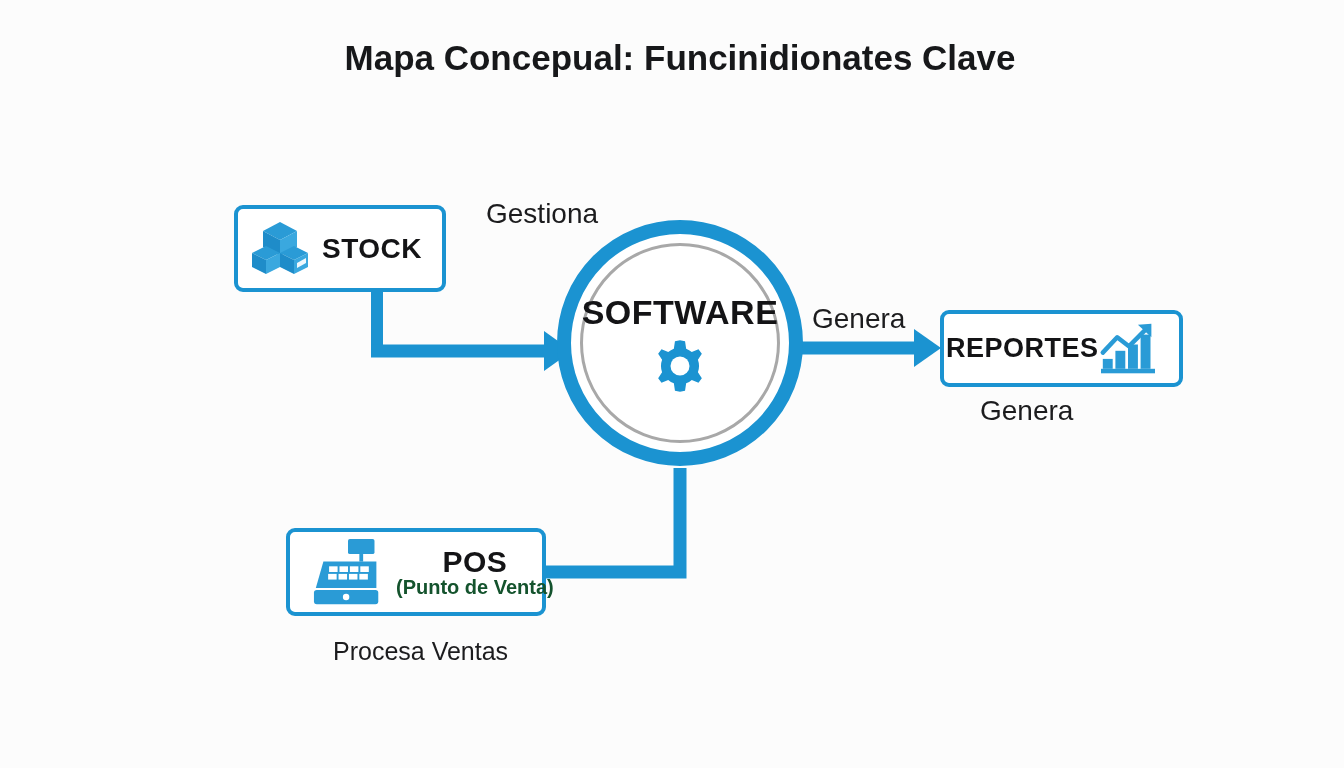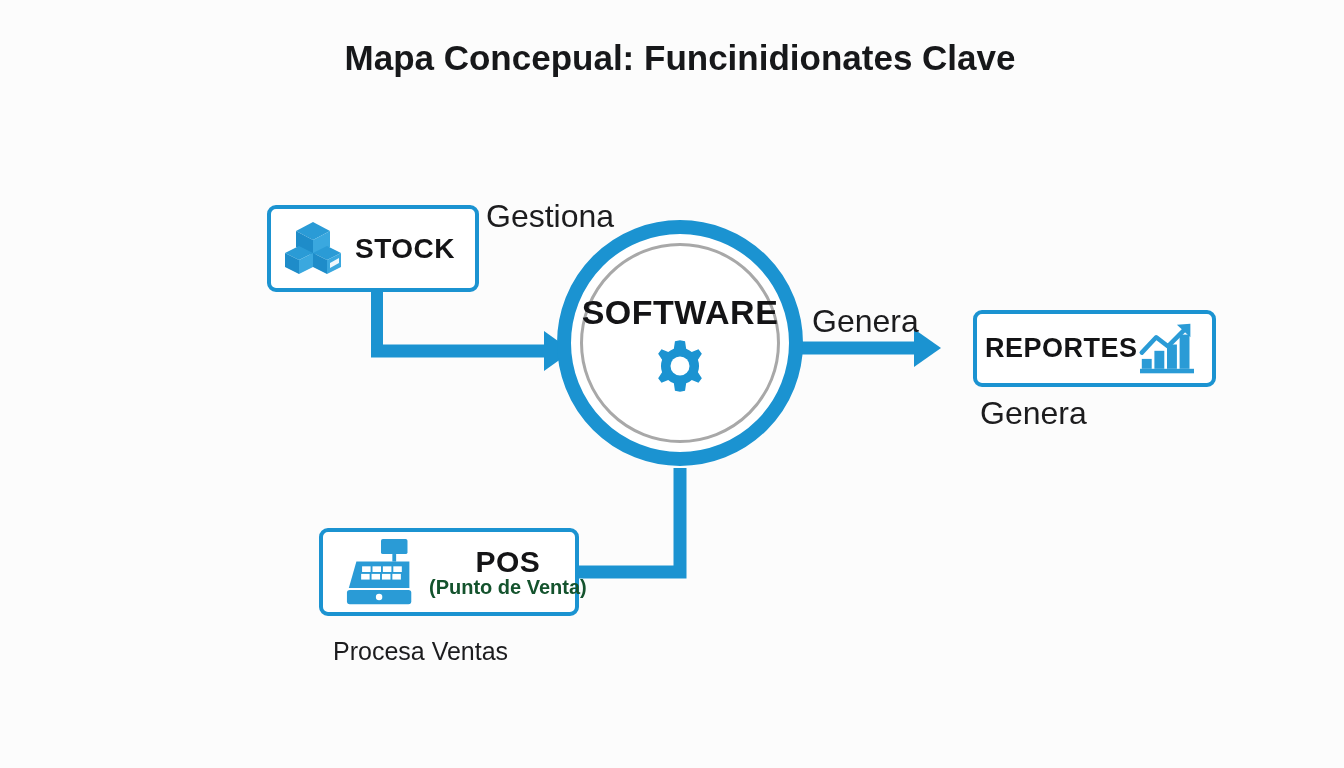--- a/index.html
+++ b/index.html
@@ -43,21 +43,20 @@
 
   
   .node-box {
     position: absolute;
     box-sizing: border-box;
     background: #ffffff;
     border: 4px solid #1b93d1;
     border-radius: 9px;
     display: flex;
     align-items: center;
-    margin-left: 33px;
   }
 
   .node-label {
     font-family: "Liberation Sans", sans-serif;
     font-weight: bold;
     color: #141416;
     line-height: 1.05;
   }
 
   .node-sublabel {
@@ -97,21 +96,21 @@
     flex: 1;
   }
   #pos-box .node-label { font-size: 30px; letter-spacing: 0.5px; }
 
   
   #reportes-box {
     left: 940px;
     top: 310px;
     width: 243px;
     height: 77px;
-    padding-left: 8px;
+    padding-left: 2px;
     gap: 0;
   }
   #reportes-box .node-label { font-size: 27px; letter-spacing: 0.5px; }
 
   
   #software-circle {
     position: absolute;
     left: 557px;
     top: 220px;
     width: 246px;
@@ -147,21 +146,21 @@
     font-size: 34px;
     color: #141416;
     letter-spacing: 0.5px;
     white-space: nowrap;
   }
 
   
   .edge-label {
     position: absolute;
     font-family: "Liberation Sans", sans-serif;
-    font-size: 32px;
+    font-size: 28px;
     font-weight: normal;
     color: #1c1c1e;
     white-space: nowrap;
   }
   #label-gestiona      { left: 486px; top: 198px; }
   #label-genera-top    { left: 812px; top: 303px; }
   #label-genera-bottom { left: 980px; top: 395px; }
   #label-procesa       { left: 333px; top: 637px; font-size: 25px; }
 
   .icon { display: block; flex: none; }

